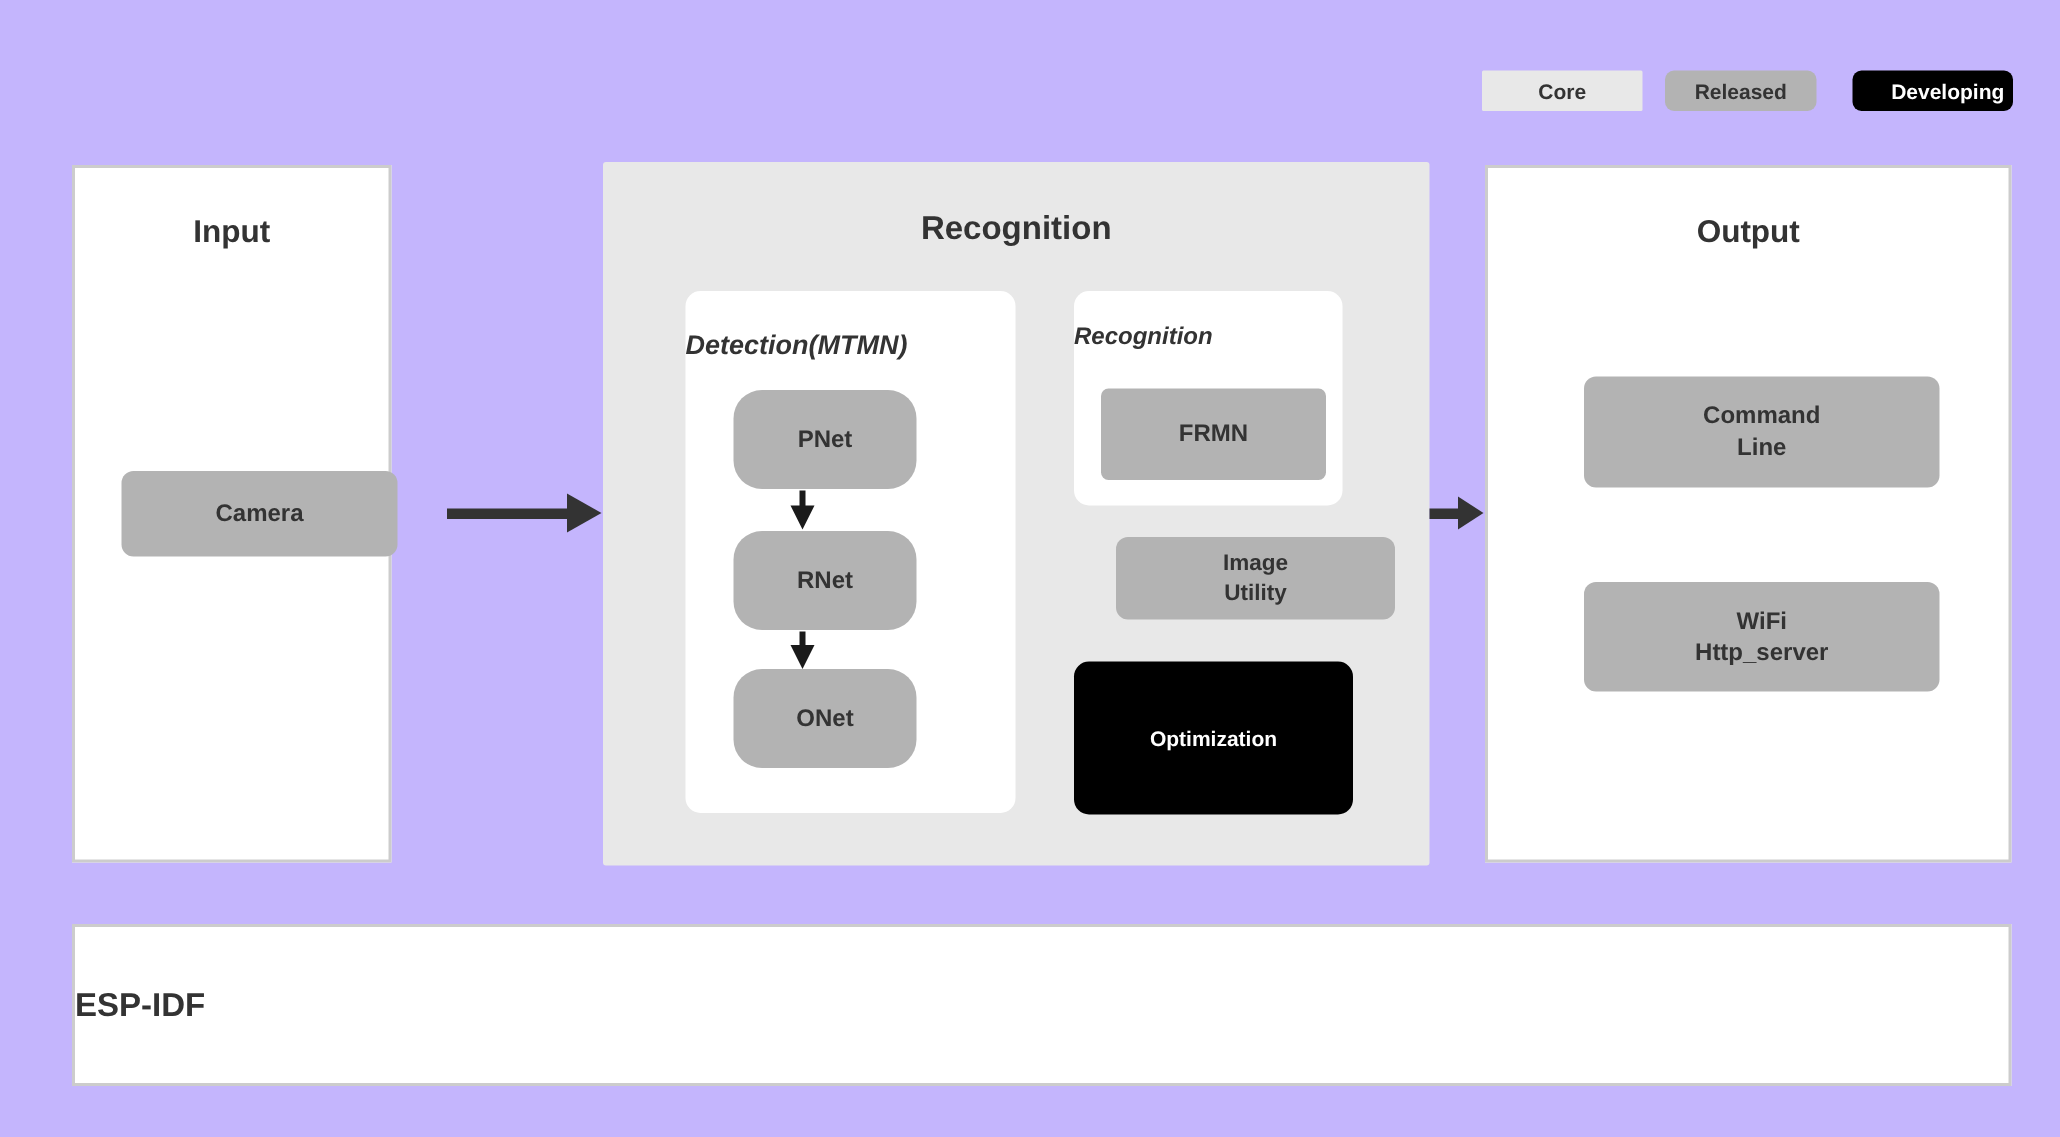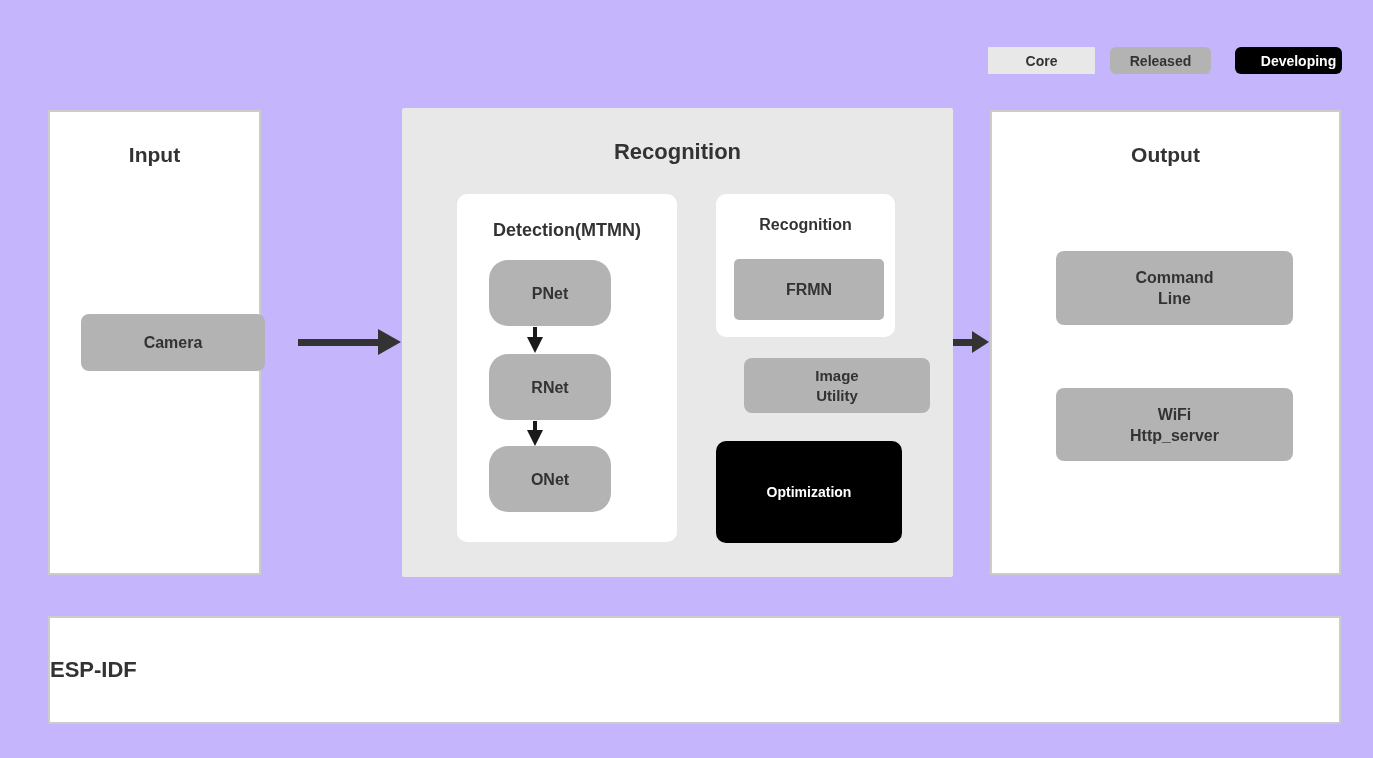--- a/index.html
+++ b/index.html
@@ -76,23 +76,24 @@
     position: absolute;
     background: #ffffff;
     border-radius: 10px;
   }
   #detection-box   { left: 55px;  top: 86px; width: 220px; height: 348px; } 
   #recognition-box { left: 314px; top: 86px; width: 179px; height: 143px; } 
 
   .subgroup-title {
     position: absolute;
     left: 0; width: 100%;
-    text-align: center;
-    font-weight: bold;
-    color: #333333;
+    text-align: left;
+    font-weight: bold;
+    color: #333333;
+    font-style: italic;
   }
   #detection-title   { top: 26px; font-size: 18px; }
   #recognition-title { top: 22px; font-size: 16px; }
 
   
   .node {
     position: absolute;
     background: #b3b3b3;
     border-radius: 8px;
     display: flex;

